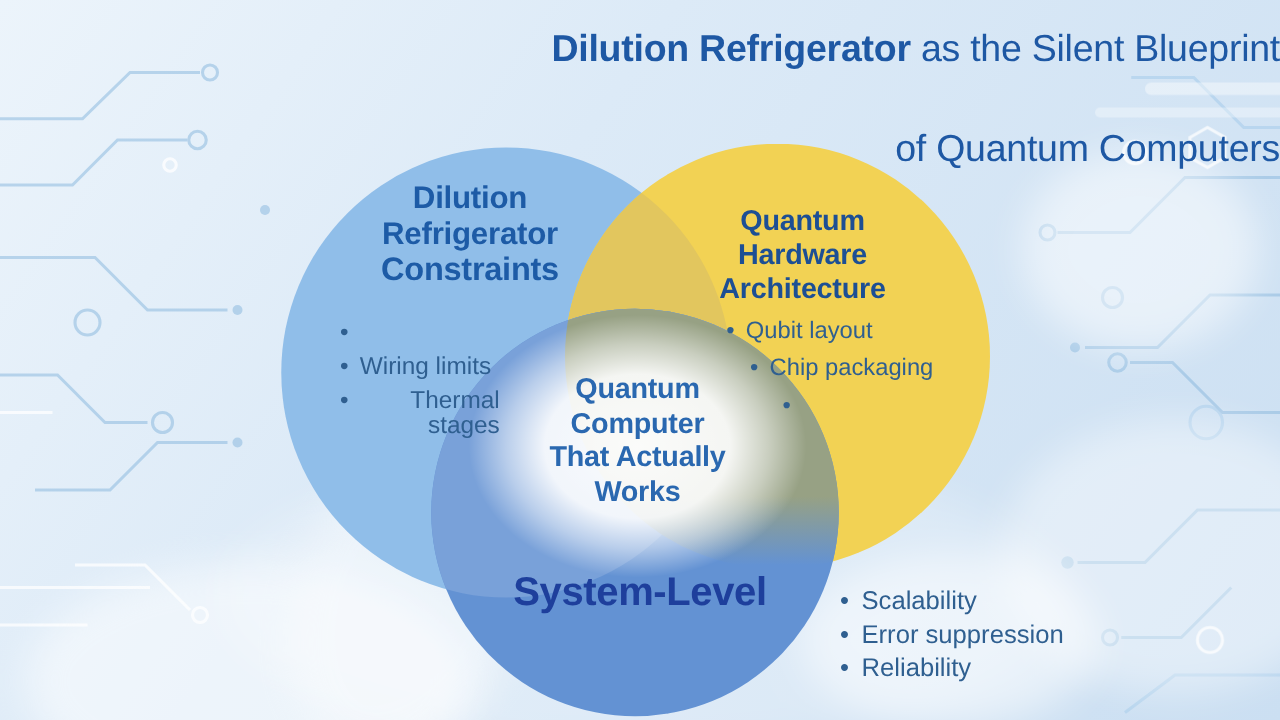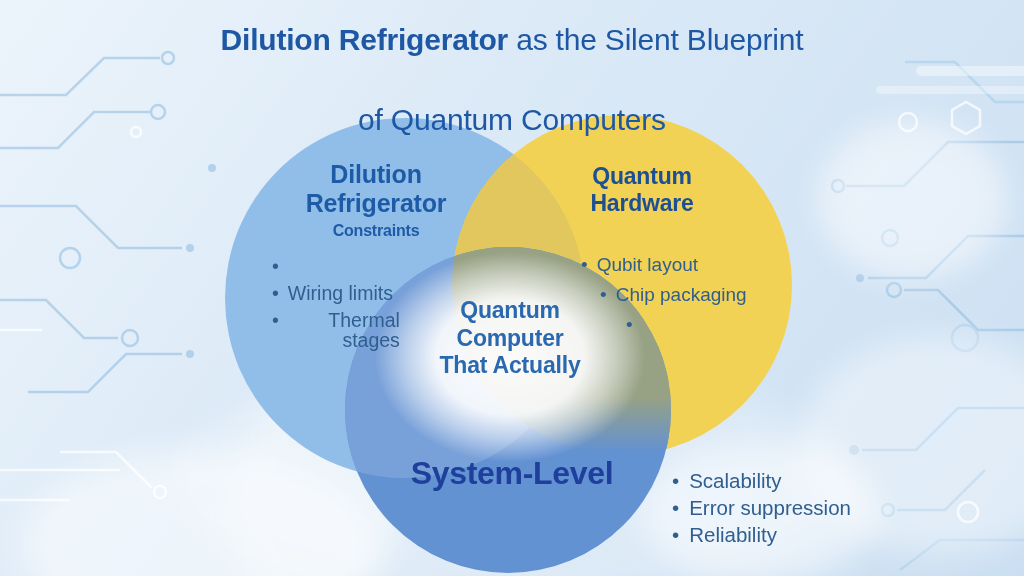--- a/index.html
+++ b/index.html
@@ -2,29 +2,29 @@
 <html><head>
 <meta charset="utf-8">
 <style>
   html,body{margin:0;padding:0;background:#cfe2f2;}
   .stage{position:relative;width:1024px;height:576px;overflow:hidden;
     font-family:"Liberation Sans","DejaVu Sans",sans-serif;
     background:linear-gradient(125deg,#ecf4fb 0%,#dceaf7 38%,#cbdff2 100%);}
   svg.scene{position:absolute;left:0;top:0;}
   .layer{position:absolute;}
   
-  .title{top:16px;left:0;width:100%;text-align:center;font-size:30px;line-height:48px;
+  .title{top:16px;left:0;width:100%;text-align:right;font-size:30px;line-height:48px;
     letter-spacing:-0.2px;color:#215ca6;}
   .title .tb{font-weight:700;}
   .title .t2{font-weight:400;margin-top:32px;}
   
   .h{text-align:center;font-weight:700;letter-spacing:-0.2px;}
   .h .hl{display:block;}
-  .h-left{left:226px;top:160px;width:300px;font-size:25px;line-height:28.5px;}
-  .h-left .sm{font-size:16px;}
+  .h-left{left:226px;top:144px;width:300px;font-size:25px;line-height:28.5px;}
+  .h-left .sm{font-size:26px;}
   .h-right{left:494px;top:163px;width:296px;font-size:23px;line-height:27px;}
   .center-label{left:395px;top:297px;width:230px;font-size:23px;line-height:27.5px;
     font-weight:700;text-align:center;letter-spacing:-0.2px;}
   .h-bottom{left:360px;top:458px;width:304px;font-size:32px;line-height:31px;letter-spacing:-0.3px;}
   
   .brow{display:flex;align-items:flex-start;}
   .bdot{flex:0 0 auto;}
   .btxt{display:block;}
   .nowrap{white-space:nowrap;}
   .bullets-left{left:272px;top:256px;font-size:19.5px;line-height:20px;}
@@ -176,38 +176,40 @@
     </div>
     <div class="brow">
       <span class="bdot">•</span>
       <span class="btxt w110">Thermal stages</span>
     </div>
   </div>
 
   <div class="layer h h-right" style="color: rgb(29, 79, 148);">
     <span class="hl">Quantum</span>
     <span class="hl">Hardware</span>
+    <span class="hl">Architecture</span>
   </div>
 
   <div class="layer brow rb rb1" style="color: rgb(47, 95, 144);">
     <span class="bdot">•</span>
     <span class="btxt nowrap">Qubit layout</span>
   </div>
   <div class="layer brow rb rb2" style="color: rgb(47, 95, 144);">
     <span class="bdot">•</span>
     <span class="btxt nowrap">Chip packaging</span>
   </div>
   <div class="layer brow rb rb3" style="color: rgb(47, 95, 144);">
     <span class="bdot">•</span>
   </div>
 
   <div class="layer center-label" style="color: rgb(42, 104, 176);">
     <span class="hl" style="display:block">Quantum</span>
     <span class="hl" style="display:block">Computer</span>
     <span class="hl" style="display:block">That Actually</span>
+    <span class="hl" style="display:block">Works</span>
   </div>
 
   <div class="layer h h-bottom" style="color: rgb(30, 63, 156);">
     <span class="hl">System-Level</span>
   </div>
 
   <div class="layer bullets-br" style="color: rgb(47, 95, 144);">
     <div class="brow">
       <span class="bdot">•</span>
       <span class="btxt nowrap">Scalability</span>

